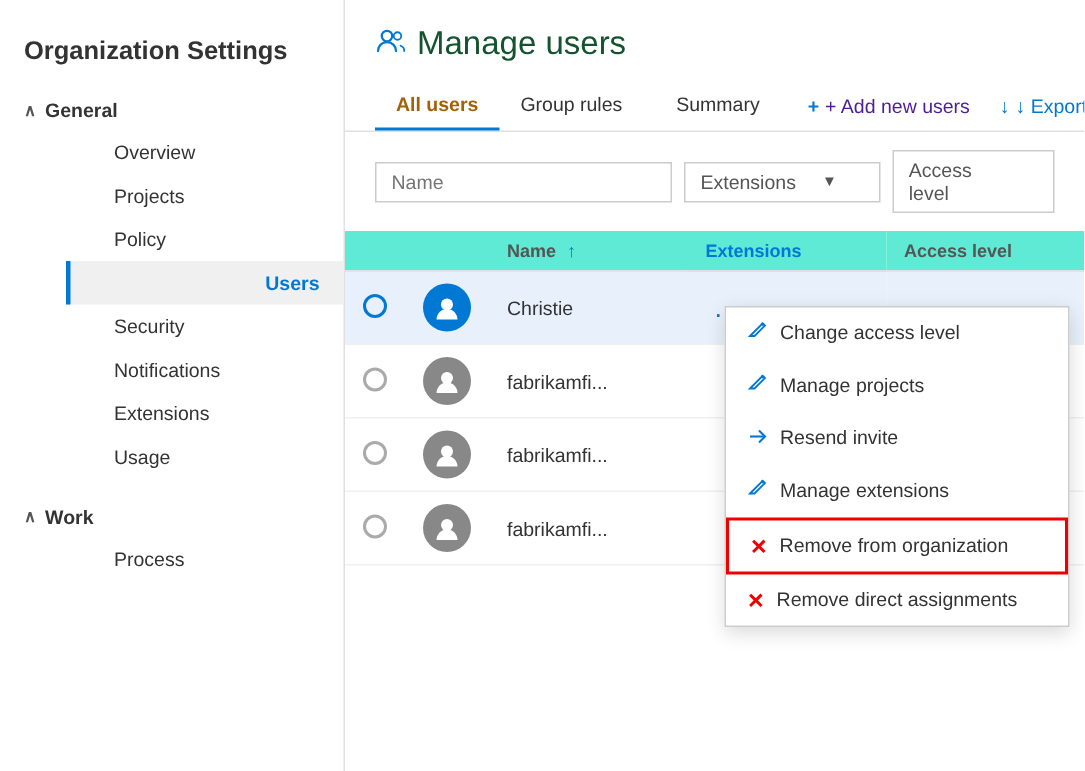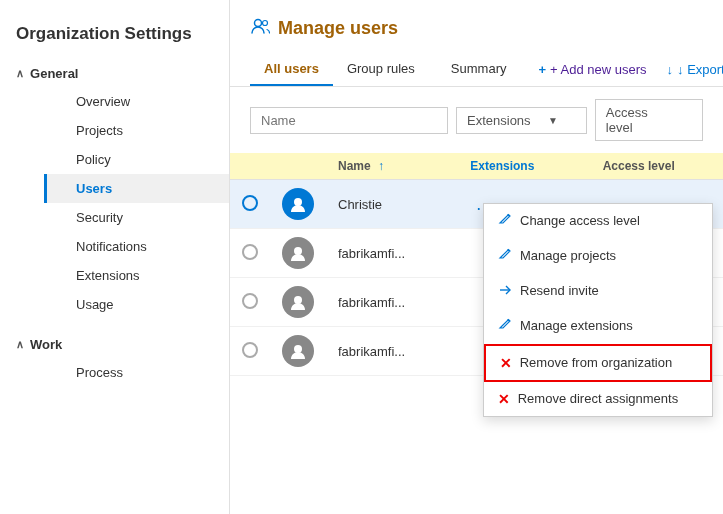--- a/index.html
+++ b/index.html
@@ -4,44 +4,44 @@
   <style>
     * { box-sizing: border-box; margin: 0; padding: 0; }
     body { font-family: 'Segoe UI', Arial, sans-serif; font-size: 14px; color: #333; background: #fff; display: flex; height: 514px; width: 723px; overflow: hidden; }
 
     
     .sidebar { width: 230px; min-width: 230px; border-right: 1px solid #e0e0e0; background: #fff; padding-top: 16px; overflow-y: auto; }
     .sidebar-title { font-size: 17px; font-weight: 600; padding: 8px 16px 16px 16px; color: #333; }
     .sidebar-section-header { display: flex; align-items: center; padding: 6px 16px; color: #333; font-size: 13px; font-weight: 600; cursor: pointer; user-select: none; }
     .sidebar-section-header .chevron { margin-right: 6px; font-size: 11px; color: #555; }
     .sidebar-item { padding: 7px 16px 7px 32px; color: #333; cursor: pointer; font-size: 13px; margin-left: 44px; }
-    .sidebar-item.active { background: #f0f0f0; border-left: 3px solid #0078d4; padding-left: 29px; font-weight: 600; color: #0078d4; }
+    .sidebar-item.active { background: #f0f0f0; border-left: 3px solid #0078d4; padding-left: 29px; font-weight: 600; color: #0078d4; text-align: right; }
 
     
     .main { flex: 1; display: flex; flex-direction: column; overflow: hidden; }
     .main-header { padding: 16px 20px 0 20px; border-bottom: 1px solid #e0e0e0; }
     .page-title-row { display: flex; align-items: center; margin-bottom: 12px; }
     .page-title-icon { color: #0078d4; margin-right: 8px; font-size: 18px; }
-    .page-title { font-size: 18px; font-weight: 700; color: #a16207; }
+    .page-title { font-size: 22px; font-weight: 400; color: #14532d; }
     .tabs-row { display: flex; align-items: center; gap: 0; }
     .tab { padding: 8px 14px; cursor: pointer; font-size: 13px; color: #333; border-bottom: 2px solid transparent; white-space: nowrap; }
     .tab.active { color: #a16207; border-bottom: 2px solid #0078d4; font-weight: 600; }
     .tab-divider { width: 1px; background: #ccc; height: 20px; margin: 0 4px; }
     .tab-action { display: flex; align-items: center; gap: 4px; padding: 8px 10px; cursor: pointer; font-size: 13px; color: #0078d4; white-space: nowrap; }
 
     
     .filters-row { display: flex; align-items: center; gap: 8px; padding: 12px 20px; }
     .filter-input { border: 1px solid #ccc; padding: 5px 10px; font-size: 13px; color: #555; width: 200px; background: #fff; }
     .filter-dropdown { border: 1px solid #ccc; padding: 5px 28px 5px 10px; font-size: 13px; color: #555; width: 160px; background: #fff; position: relative; display: flex; align-items: center; justify-content: space-between; cursor: pointer; }
     .filter-dropdown-arrow { color: #555; font-size: 10px; }
 
     
     .table-container { flex: 1; overflow-y: auto; padding: 0 0; position: relative; }
     .table { width: 100%; border-collapse: collapse; }
-    .table th { padding: 6px 12px; text-align: left; font-size: 12px; font-weight: 600; color: #555; border-bottom: 1px solid #e0e0e0; background: #fef9c3; }
+    .table th { padding: 6px 12px; text-align: left; font-size: 12px; font-weight: 600; color: #555; border-bottom: 1px solid #e0e0e0; background: #5eead4; }
     .table th .sort-icon { margin-left: 4px; color: #0078d4; }
     .table td { padding: 8px 12px; border-bottom: 1px solid #f0f0f0; font-size: 13px; vertical-align: middle; }
     .col-check { width: 32px; }
     .col-avatar { width: 44px; }
     .col-name { min-width: 120px; }
     .col-ext { min-width: 120px; color: #0078d4; }
     .col-access { min-width: 120px; }
 
     
     .avatar { width: 32px; height: 32px; border-radius: 50%; display: flex; align-items: center; justify-content: center; font-size: 18px; }

